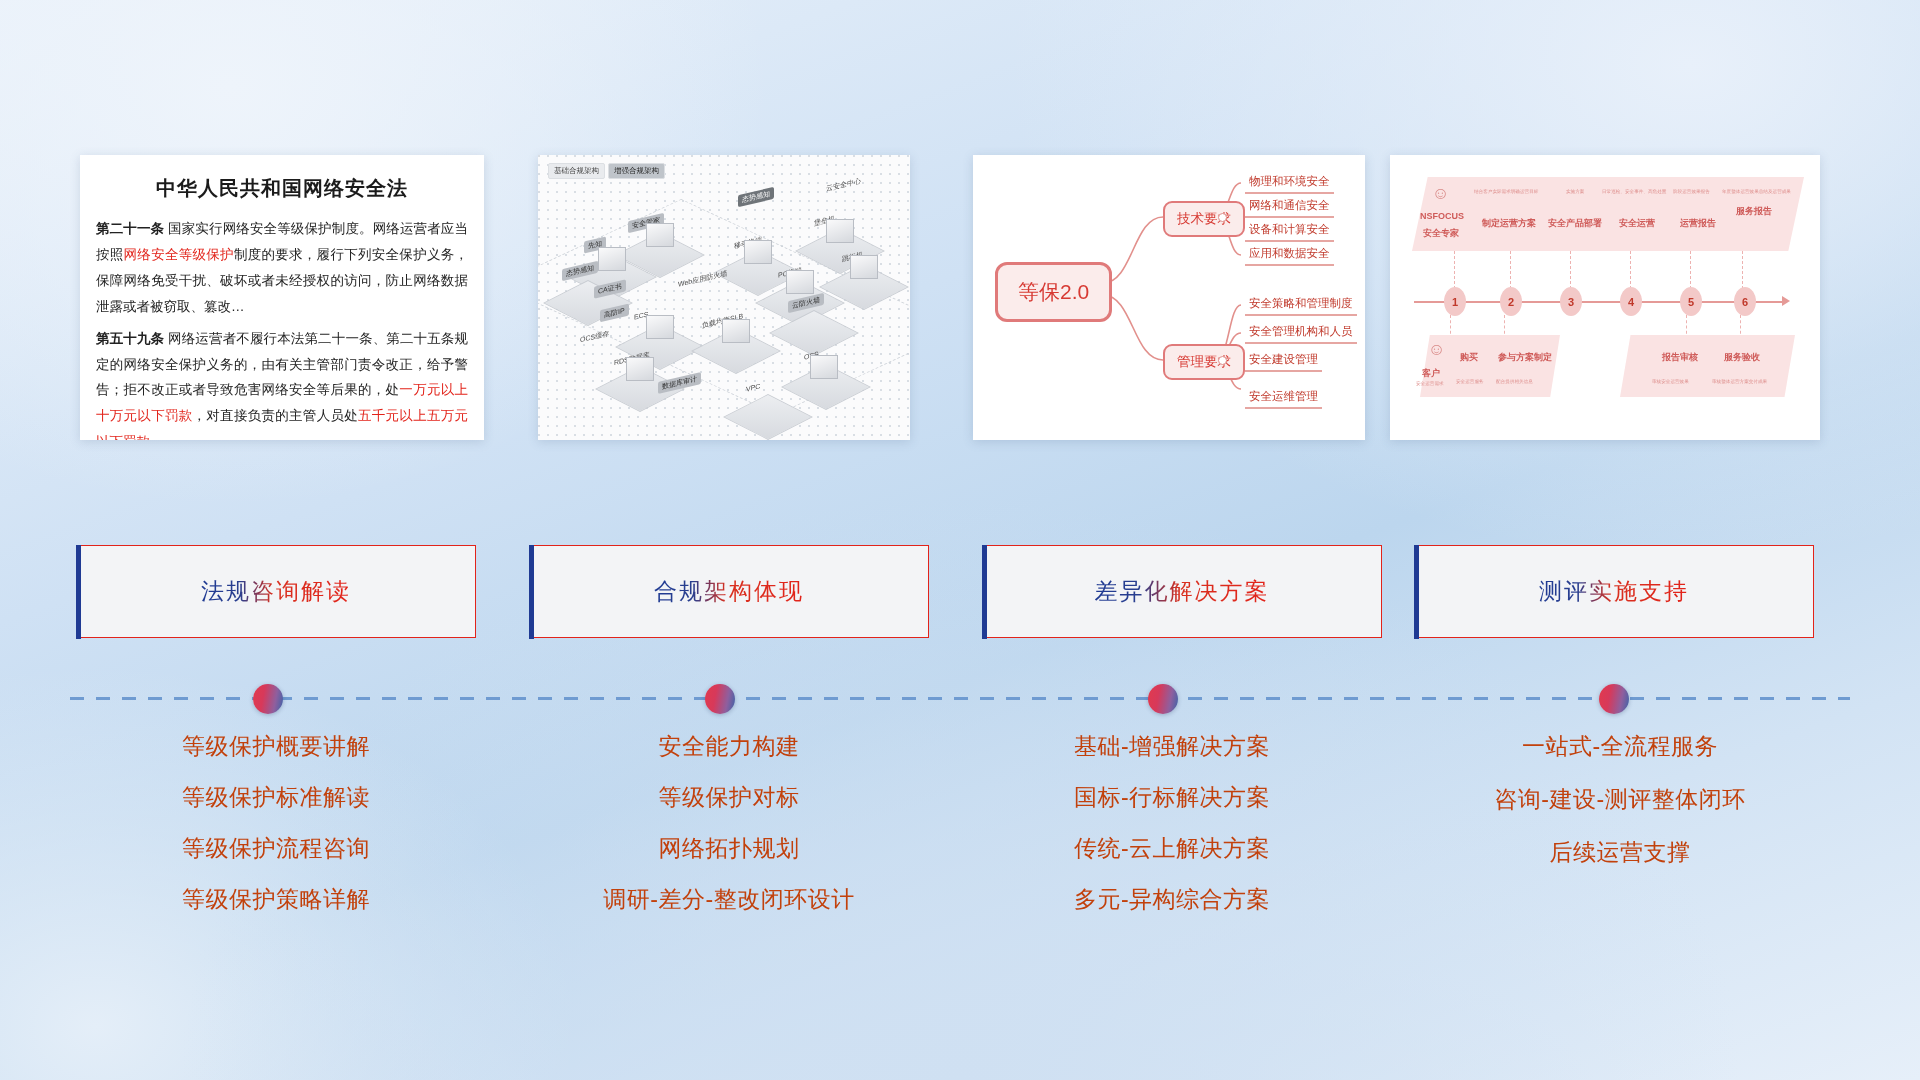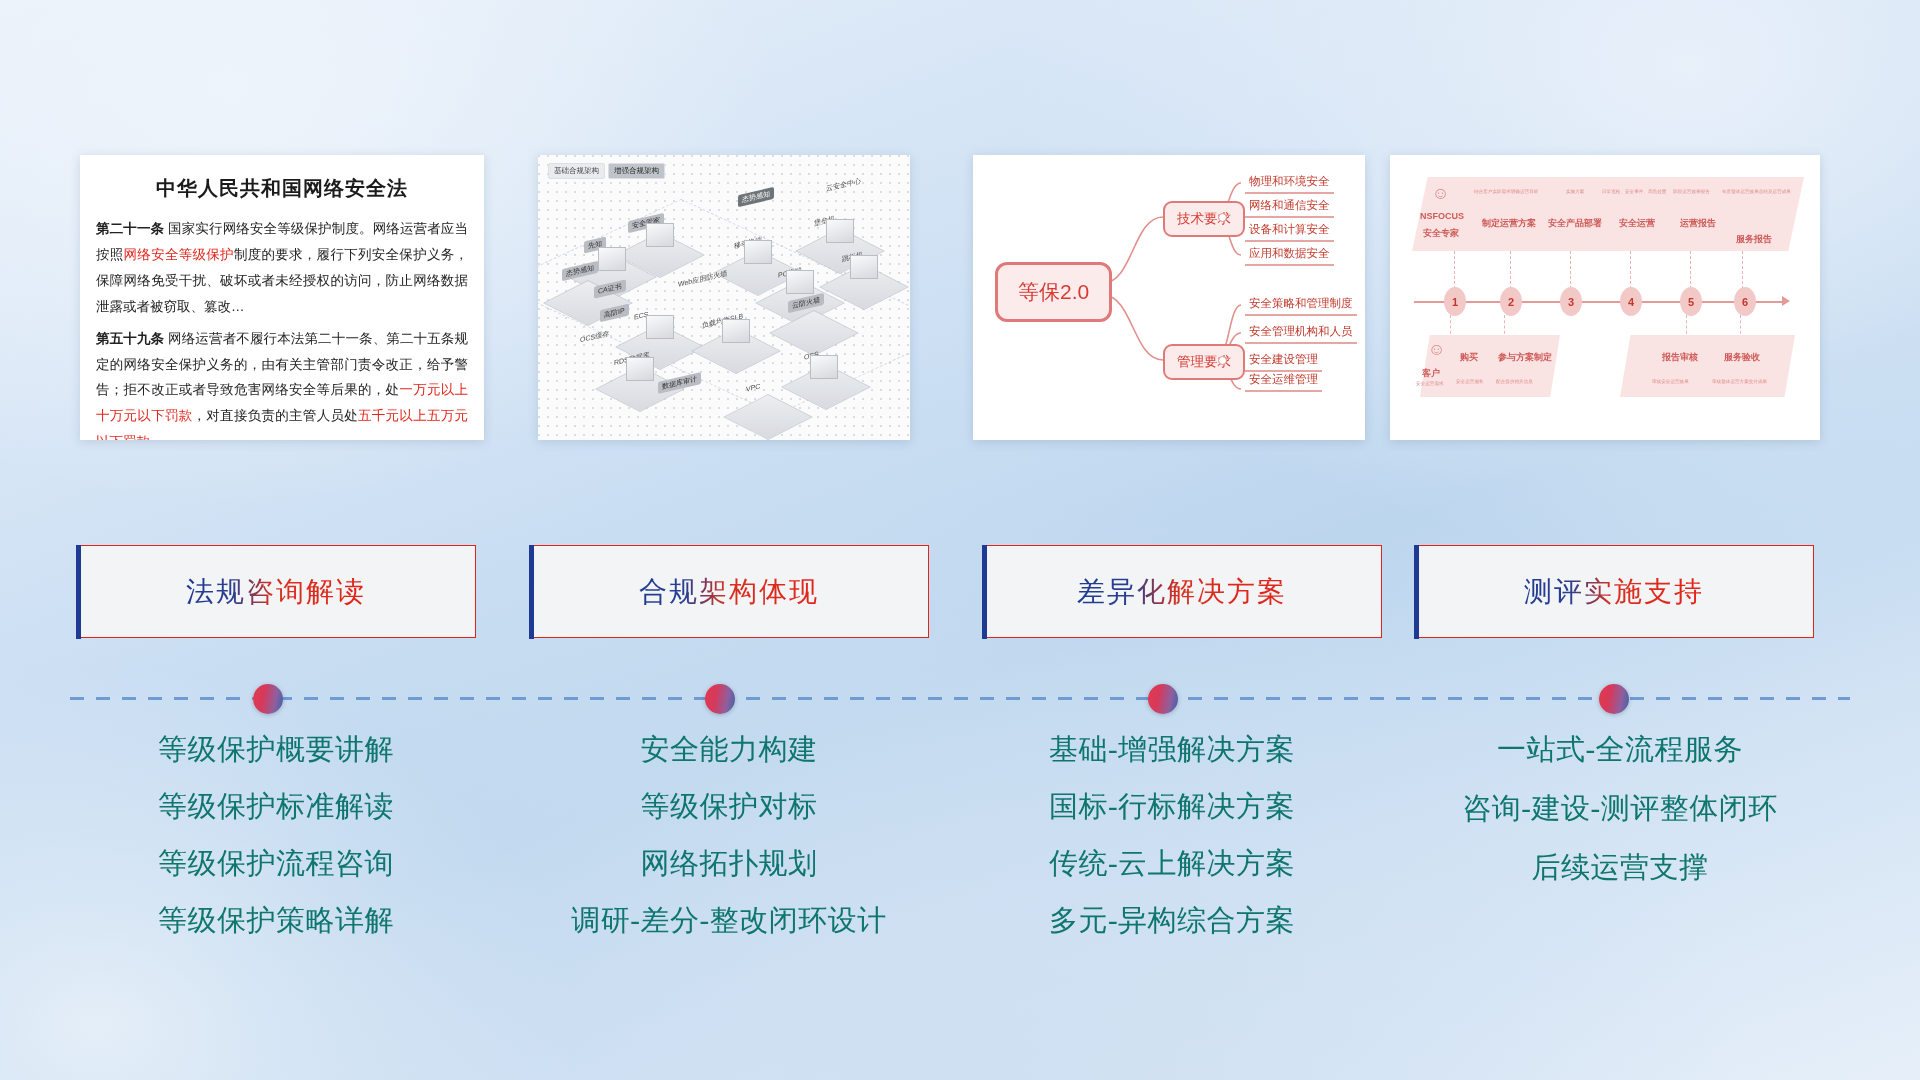--- a/index.html
+++ b/index.html
@@ -89,41 +89,41 @@
   .nsf-tick{position:absolute;width:0;border-left:1px dashed #edb2b0;}
   .nsf-person{position:absolute;color:#d98b89;font-size:17px;line-height:1;}
 
   
   .heads{position:absolute;left:0;top:545px;width:1920px;height:100px;}
   .head{position:absolute;top:0;height:93px;background:#f3f4f6;
         border:1.5px solid #e2231a;box-sizing:border-box;
         display:flex;align-items:center;justify-content:center;}
   .head::before{content:"";position:absolute;left:-1.5px;top:-1.5px;bottom:-1.5px;
                 width:5px;background:#1f3a93;}
-  .head span{font-size:28px;font-weight:500;letter-spacing:2px;
+  .head span{font-size:23px;font-weight:500;letter-spacing:2px;
              background:linear-gradient(90deg,#1f3a93 0%,#2a3f8f 26%,#d8301f 48%,#e2231a 100%);
              -webkit-background-clip:text;background-clip:text;color:transparent;}
   .h1{left:76px;width:400px;}
   .h2{left:529px;width:400px;}
   .h3{left:982px;width:400px;}
   .h4{left:1414px;width:400px;}
 
   
   .tl{position:absolute;left:70px;top:697px;width:1780px;height:3px;
       background:repeating-linear-gradient(90deg,#6f9bd1 0 14px,rgba(0,0,0,0) 14px 26px);}
   .tldot{position:absolute;top:684px;width:30px;height:30px;border-radius:50%;
          background:linear-gradient(100deg,#e23a4e 0%,#d7395a 35%,#8f5f9e 72%,#3a63a8 100%);
          box-shadow:0 1px 4px rgba(40,60,100,.30);}
   .d1{left:253px;} .d2{left:705px;} .d3{left:1148px;} .d4{left:1599px;}
 
   
   .lists{position:absolute;left:0;top:735px;width:1920px;height:290px;}
   .col{position:absolute;top:0;width:420px;text-align:center;}
-  .col li{list-style:none;font-size:29px;color:#0f766e;line-height:1;
-          margin:0 0 28px 0;letter-spacing:.5px;font-family:Liberation Serif, serif;}
+  .col li{list-style:none;font-size:23px;color:#c2410c;line-height:1;
+          margin:0 0 28px 0;letter-spacing:.5px;}
   .col ul{margin:0;padding:0;}
   .l1{left:66px;} .l2{left:519px;} .l3{left:962px;} .l4{left:1410px;}
   .l4 li{margin-bottom:30px;}
 </style>
 </head>
 <body>
 
 <div class="stage">
 
   <div class="cards">
@@ -262,42 +262,42 @@
         <div class="mleaf" style="left:272px;top:18px;">物理和环境安全</div>
         <div class="mleaf" style="left:272px;top:42px;">网络和通信安全</div>
         <div class="mleaf" style="left:272px;top:66px;">设备和计算安全</div>
         <div class="mleaf" style="left:272px;top:90px;">应用和数据安全</div>
 
         <div class="mnode mbranch" style="left:190px;top:189px;">管理要求</div>
         <div class="mdot" style="left:245px;top:201px;"></div>
         <div class="mleaf" style="left:272px;top:140px;">安全策略和管理制度</div>
         <div class="mleaf" style="left:272px;top:168px;">安全管理机构和人员</div>
         <div class="mleaf" style="left:272px;top:196px;">安全建设管理</div>
-        <div class="mleaf" style="left:272px;top:216px;">安全运维管理</div>
+        <div class="mleaf" style="left:272px;top:233px;">安全运维管理</div>
       </div>
     </div>
 
     <div class="card c4">
       <div class="nsf">
         <div class="band top"></div>
 
         <div class="nsf-person" style="left:42px;top:30px;">☺</div>
         <div class="nsf-h" style="left:30px;top:56px;">NSFOCUS</div>
         <div class="nsf-h" style="left:33px;top:72px;">安全专家</div>
 
         <div class="nsf-s" style="left:84px;top:34px;">结合客户实际需求明确运营目标</div>
         <div class="nsf-h" style="left:92px;top:62px;">制定运营方案</div>
         <div class="nsf-s" style="left:176px;top:34px;">实施方案</div>
         <div class="nsf-h" style="left:158px;top:62px;">安全产品部署</div>
         <div class="nsf-s" style="left:212px;top:34px;">日常巡检、安全事件、高危处置</div>
         <div class="nsf-h" style="left:229px;top:62px;">安全运营</div>
         <div class="nsf-s" style="left:283px;top:34px;">阶段运营效果报告</div>
         <div class="nsf-h" style="left:290px;top:62px;">运营报告</div>
         <div class="nsf-s" style="left:332px;top:34px;">年度整体运营效果总结及运营成果</div>
-        <div class="nsf-h" style="left:346px;top:78px;">服务报告</div>
+        <div class="nsf-h" style="left:346px;top:50px;">服务报告</div>
 
         <div class="nsf-tick" style="left:64px;top:96px;height:38px;"></div>
         <div class="nsf-tick" style="left:120px;top:96px;height:38px;"></div>
         <div class="nsf-tick" style="left:180px;top:96px;height:38px;"></div>
         <div class="nsf-tick" style="left:240px;top:96px;height:38px;"></div>
         <div class="nsf-tick" style="left:300px;top:96px;height:38px;"></div>
         <div class="nsf-tick" style="left:352px;top:96px;height:38px;"></div>
 
         <div class="nsf-axis"></div>
         <div class="nsf-arrow"></div>

